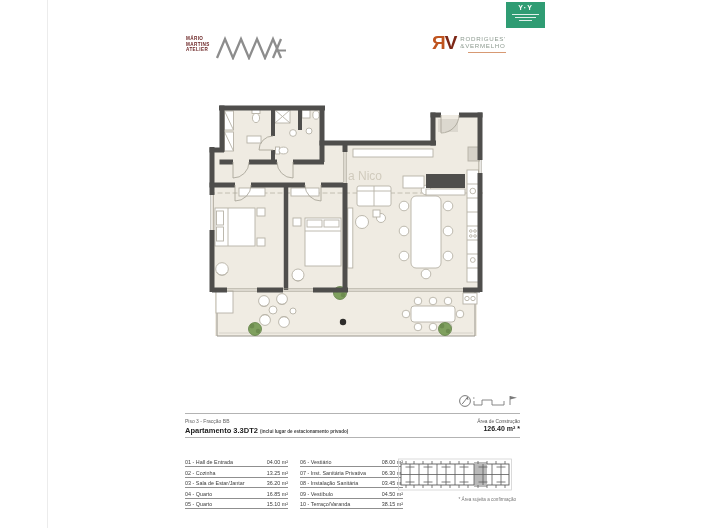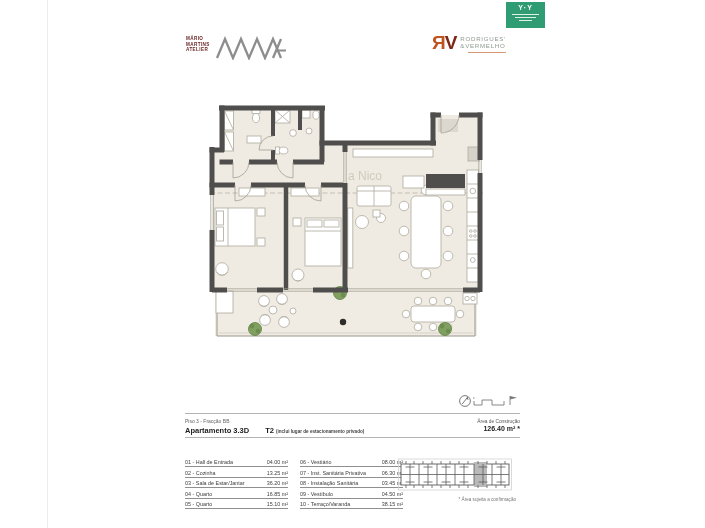--- a/index.html
+++ b/index.html
@@ -36,21 +36,21 @@
   .scalebar { position:absolute; left:458px; top:392px; width:62px; height:18px; }
 
   
   .rule { position:absolute; left:185px; width:335px; height:1px; background:#b3b3b3; }
   .rule-1 { top:413px; } .rule-2 { top:437px; }
 
   
   .titleblock { position:absolute; left:185px; top:418px; width:335px; }
   .floor-line { font-size:5px; color:#666; }
   .apt-line { margin-top:2px; font-size:7.5px; font-weight:bold; color:#1c1c1c; }
-  .apt-type { margin-left:16px; }
+  .apt-type { margin-left:0; }
   .apt-note { font-size:4.6px; font-weight:bold; color:#444; margin-left:2px; }
   .areablock { position:absolute; right:0; top:1px; text-align:right; }
   .area-label { font-size:4.8px; color:#555; }
   .area-value { font-size:7px; font-weight:bold; color:#1c1c1c; margin-top:1px; }
 
   
   .roomtable { position:absolute; left:185px; top:457px; display:flex; }
   .tcol { width:103px; display:flex; flex-direction:column; }
   .tcol + .tcol { margin-left:12px; }
   .trow { display:flex; justify-content:space-between; align-items:flex-end; height:10.4px;

